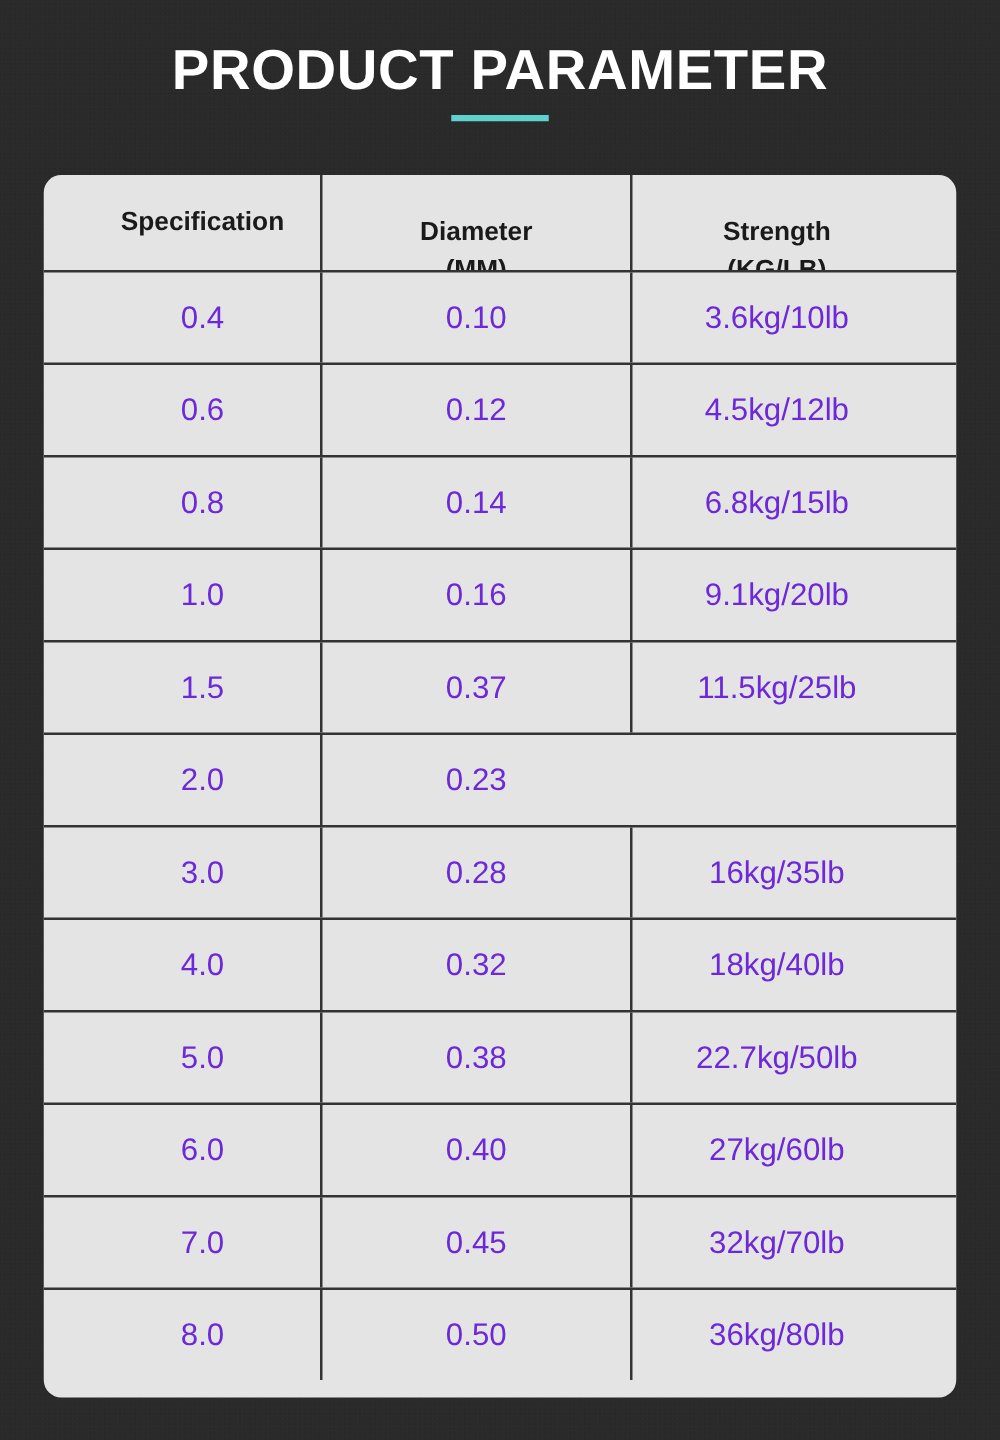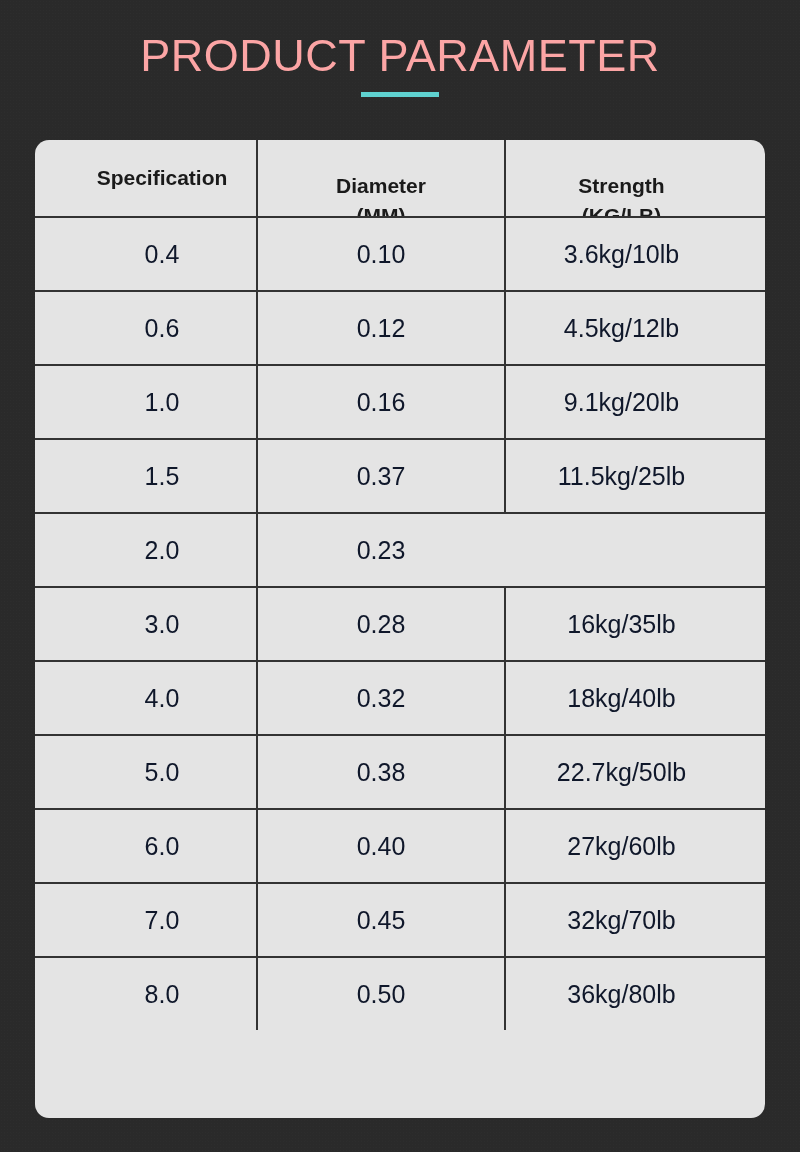--- a/index.html
+++ b/index.html
@@ -42,22 +42,22 @@
   #title-block {
     position: absolute;
     top: 28px;
     left: 0;
     width: 800px;
     text-align: center;
   }
 
   #page-title {
     font-size: 45px;
-    font-weight: normal;
-    color: #fca5a5;
+    font-weight: bold;
+    color: #ffffff;
     letter-spacing: 0.5px;
     line-height: 56px;
     white-space: nowrap;
   }
 
   #title-accent-bar {
     width: 78px;
     height: 5px;
     background-color: #5fd2d0;
     margin: 8px auto 0 auto;
@@ -116,21 +116,21 @@
   .header-cell .hdr-two-line {
     display: block;
     padding-bottom: 4px;
     margin-top: 46px;
   }
 
   .data-cell {
     font-size: 25px;
     font-weight: normal;
     line-height: 30px;
-    color: #0f172a;
+    color: #6d28d9;
   }
 </style>
 </head>
 <body>
 
 <div id="noise-texture"></div>
 
 <div id="page">
 
   <div id="title-block">
@@ -163,20 +163,25 @@
           <div class="cell data-cell col-spec">0.4</div>
           <div class="cell data-cell col-diam">0.10</div>
           <div class="cell data-cell col-streng">3.6kg/10lb</div>
         </div>
         <div class="table-row data-row">
           <div class="cell data-cell col-spec">0.6</div>
           <div class="cell data-cell col-diam">0.12</div>
           <div class="cell data-cell col-streng">4.5kg/12lb</div>
         </div>
         <div class="table-row data-row">
+          <div class="cell data-cell col-spec">0.8</div>
+          <div class="cell data-cell col-diam">0.14</div>
+          <div class="cell data-cell col-streng">6.8kg/15lb</div>
+        </div>
+        <div class="table-row data-row">
           <div class="cell data-cell col-spec">1.0</div>
           <div class="cell data-cell col-diam">0.16</div>
           <div class="cell data-cell col-streng">9.1kg/20lb</div>
         </div>
         <div class="table-row data-row">
           <div class="cell data-cell col-spec">1.5</div>
           <div class="cell data-cell col-diam">0.37</div>
           <div class="cell data-cell col-streng">11.5kg/25lb</div>
         </div>
         <div class="table-row data-row">

